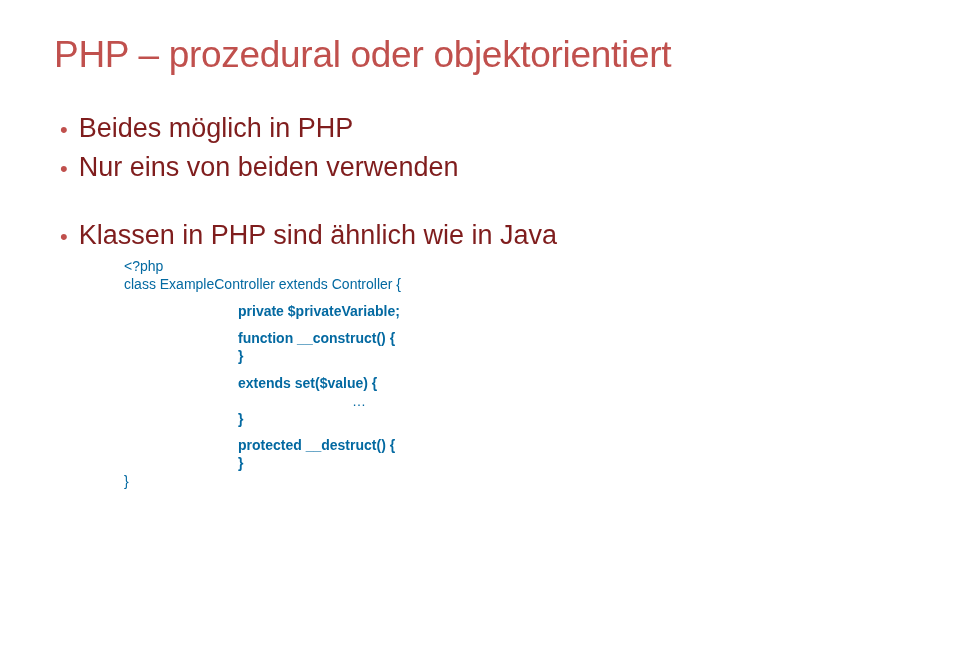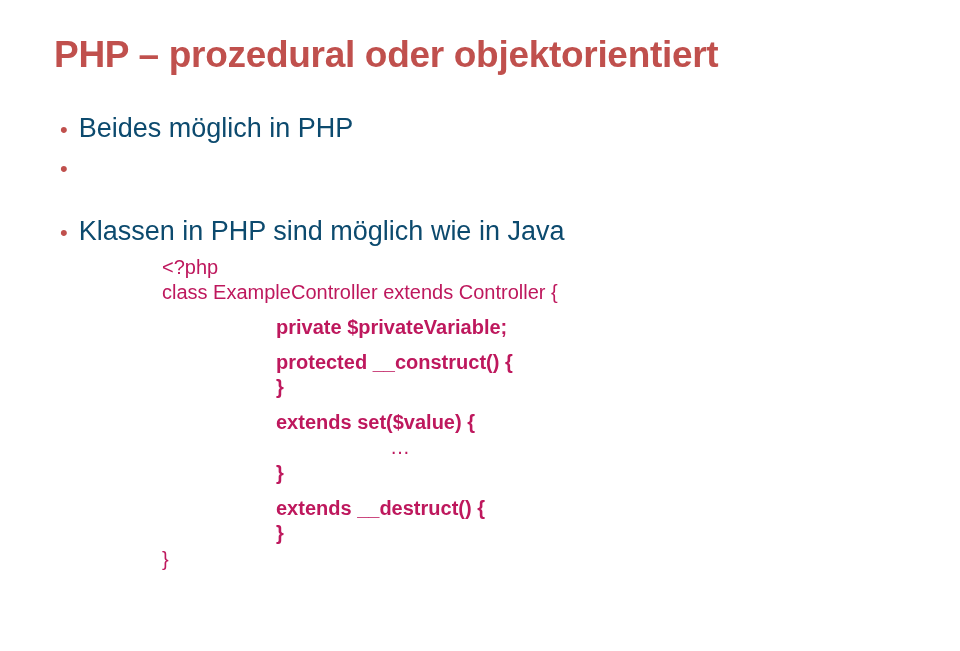--- a/index.html
+++ b/index.html
@@ -10,52 +10,52 @@
     body {
       width: 960px;
       height: 651px;
       background: #ffffff;
       font-family: Arial, Helvetica, sans-serif;
       padding: 34px 54px;
     }
     .title {
       color: #c0504d;
       font-size: 37px;
-      font-weight: bold;
+      font-weight: normal;
       margin-bottom: 36px;
       letter-spacing: -0.3px;
     }
     .bullet-list {
       margin-left: 6px;
     }
     .bullet-item {
       display: flex;
       align-items: flex-start;
       margin-bottom: 7px;
     }
     .bullet-dot {
       color: #c0504d;
       font-size: 22px;
       line-height: 1;
       margin-right: 11px;
       margin-top: 7px;
     }
     .bullet-text {
-      color: #0c4a6e;
+      color: #7f1d1d;
       font-size: 27px;
       line-height: 1.2;
     }
     .spacer {
       height: 28px;
     }
     .code-block {
       margin-top: 2px;
-      margin-left: 108px;
-      color: #be185d;
-      font-size: 20px;
+      margin-left: 70px;
+      color: #0369a1;
+      font-size: 14px;
       line-height: 1.28;
       font-family: Arial, Helvetica, sans-serif;
     }
     .code-indent-1 {
       margin-left: 114px;
       font-weight: bold;
     }
     .code-indent-2 {
       margin-left: 228px;
     }
@@ -71,39 +71,40 @@
 
 <div class="title">PHP – prozedural oder objektorientiert</div>
 
 <div class="bullet-list">
   <div class="bullet-item">
     <span class="bullet-dot">•</span>
     <span class="bullet-text">Beides möglich in PHP</span>
   </div>
   <div class="bullet-item">
     <span class="bullet-dot">•</span>
+    <span class="bullet-text">Nur eins von beiden verwenden</span>
   </div>
 
   <div class="spacer"></div>
 
   <div class="bullet-item">
     <span class="bullet-dot">•</span>
-    <span class="bullet-text">Klassen in PHP sind möglich wie in Java</span>
+    <span class="bullet-text">Klassen in PHP sind ähnlich wie in Java</span>
   </div>
 </div>
 
 <div class="code-block">
   <div class="code-line">&lt;?php</div>
   <div class="code-line">class ExampleController extends Controller {</div>
   <div class="code-gap"></div>
   <div class="code-line code-indent-1">private $privateVariable;</div>
   <div class="code-gap"></div>
-  <div class="code-line code-indent-1">protected __construct() {</div>
+  <div class="code-line code-indent-1">function __construct() {</div>
   <div class="code-line code-indent-1">}</div>
   <div class="code-gap"></div>
   <div class="code-line code-indent-1">extends set($value) {</div>
   <div class="code-line code-indent-2">…</div>
   <div class="code-line code-indent-1">}</div>
   <div class="code-gap"></div>
-  <div class="code-line code-indent-1">extends __destruct() {</div>
+  <div class="code-line code-indent-1">protected __destruct() {</div>
   <div class="code-line code-indent-1">}</div>
   <div class="code-line">}</div>
 </div>
 
 </body></html>

